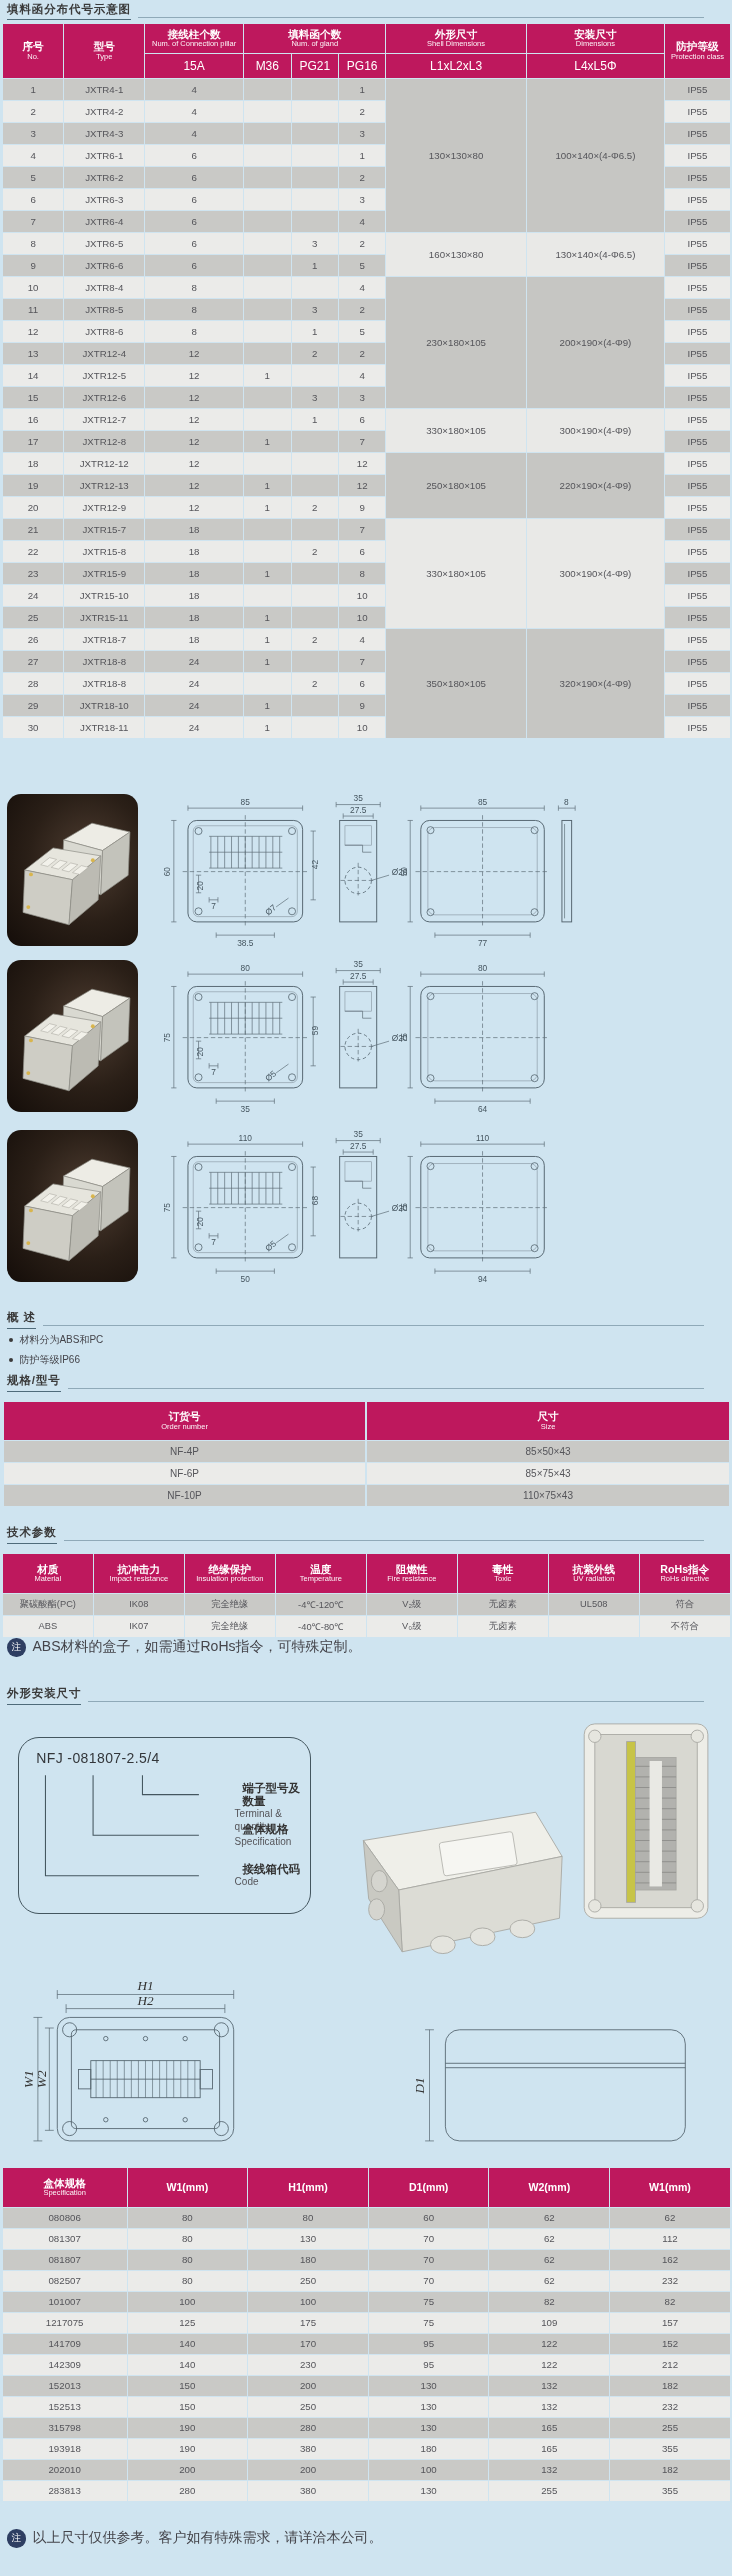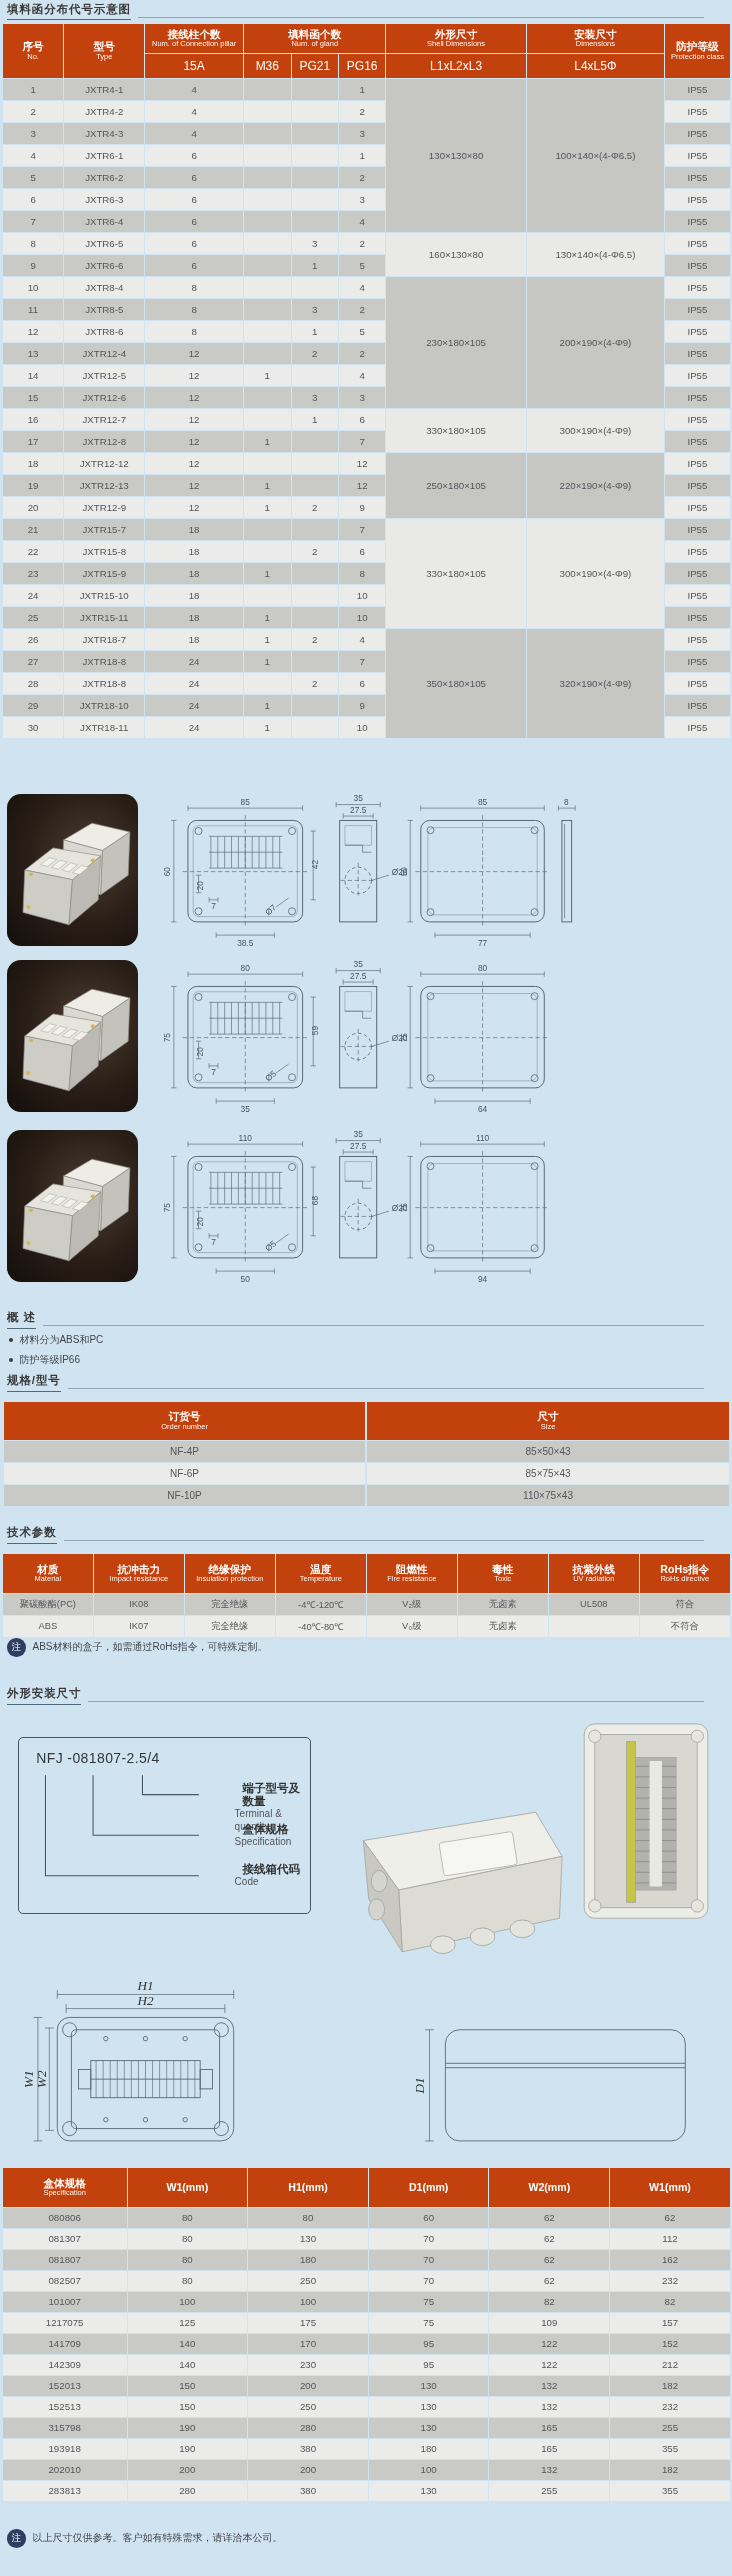--- a/index.html
+++ b/index.html
@@ -6,21 +6,21 @@
   body{font-family:"Liberation Sans",sans-serif;background:#b9d2e2;}
   .page{position:relative;width:732px;height:2576px;background:#cfe4f0;margin:0 auto;overflow:hidden;}
 
   
   .sec-head{position:absolute;left:7px;width:697px;display:flex;align-items:flex-end;gap:7px;}
   .sec-title{font-size:11.5px;font-weight:bold;color:#3a3a3a;border-bottom:1.8px solid #4f6b7a;padding-bottom:2.6px;white-space:nowrap;letter-spacing:0.9px;}
   .sec-rule{flex:1;height:0;border-bottom:0.9px solid #8fa9b8;margin-bottom:2.6px;}
 
   
   table.blue-tbl{position:absolute;border-collapse:separate;border-spacing:1.8px;table-layout:fixed;}
-  table.blue-tbl th{background:#c2410c;color:#fff;font-weight:bold;padding:1.8px 0.9px;vertical-align:middle;}
+  table.blue-tbl th{background:#be185d;color:#fff;font-weight:bold;padding:1.8px 0.9px;vertical-align:middle;}
   table.blue-tbl th .cn{font-size:10.6px;line-height:12.4px;}
   table.blue-tbl th .en{font-size:7.5px;font-weight:normal;line-height:8.8px;opacity:.95;}
   table.blue-tbl th .sub{font-size:12px;font-weight:normal;}
   table.blue-tbl td{text-align:center;font-size:9.7px;color:#55555a;padding:0 1.8px;overflow:hidden;white-space:nowrap;}
   tr.row-g td{background:#c9c9c6;}
   tr.row-l td{background:#ebebe9;}
   td.grp-g{background:#c6c6c3 !important;}
   td.grp-l{background:#e9e9e7 !important;}
 
   #main-table{left:1.8px;top:23px;width:729px;}
@@ -50,24 +50,24 @@
   
   .bullets{position:absolute;left:8.8px;top:1333px;}
   .bullet{display:flex;align-items:center;gap:6.2px;margin-bottom:6.2px;}
   .dot{width:4.4px;height:4.4px;border-radius:50%;background:#3a3a3a;flex:none;}
   .bullet span{font-size:10px;color:#44444a;}
 
   
   .note{position:absolute;left:7px;display:flex;align-items:center;gap:7px;}
   .badge{width:18.5px;height:18.5px;border-radius:50%;background:#2e3e62;color:#fff;font-size:9.7px;
          display:flex;align-items:center;justify-content:center;flex:none;}
-  .note-text{font-size:10px;color:#44444a;text-align:center;}
+  .note-text{font-size:14px;color:#44444a;text-align:center;}
 
   
-  .nfj-box{position:absolute;left:17.6px;top:1737px;width:291px;height:175px;border:1.3px solid #44565f;border-radius:5px;}
+  .nfj-box{position:absolute;left:17.6px;top:1737px;width:291px;height:175px;border:1.3px solid #44565f;border-radius:21px;}
   .nfj-code{position:absolute;left:17.6px;top:12.4px;font-size:14px;color:#33363a;letter-spacing:0.4px;}
   .nfj-label{position:absolute;left:184px;}
   .nfj-label .cn{font-size:11.5px;font-weight:bold;color:#333;line-height:13.2px;margin-left:40px;}
   .nfj-label .en{font-size:10px;color:#55555a;line-height:12.4px;margin-left:32px;}
   .nfj-lines{position:absolute;left:0;top:0;}
 
   .abs{position:absolute;}
 </style>
 </head>
 <body>

